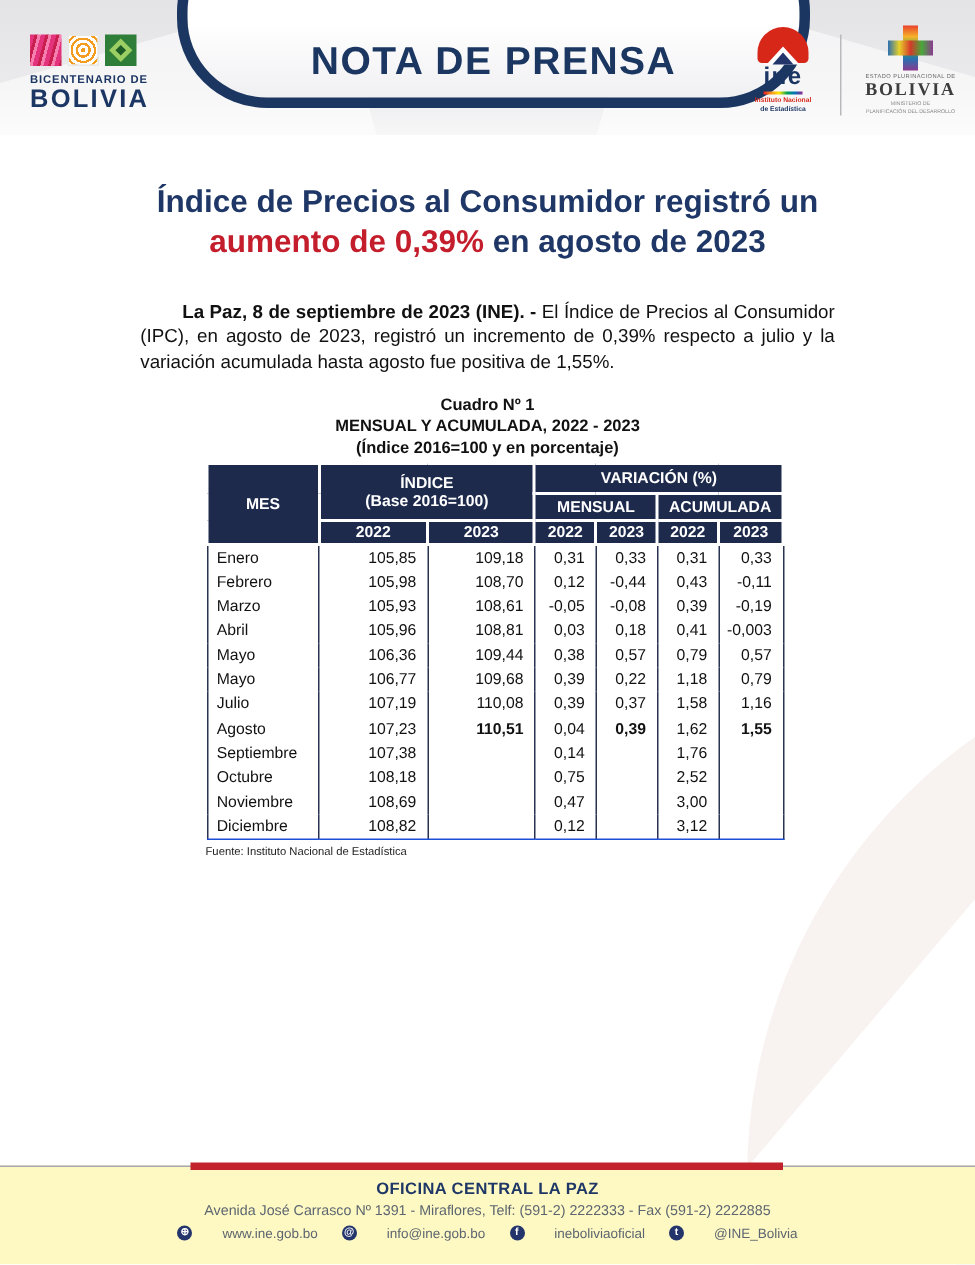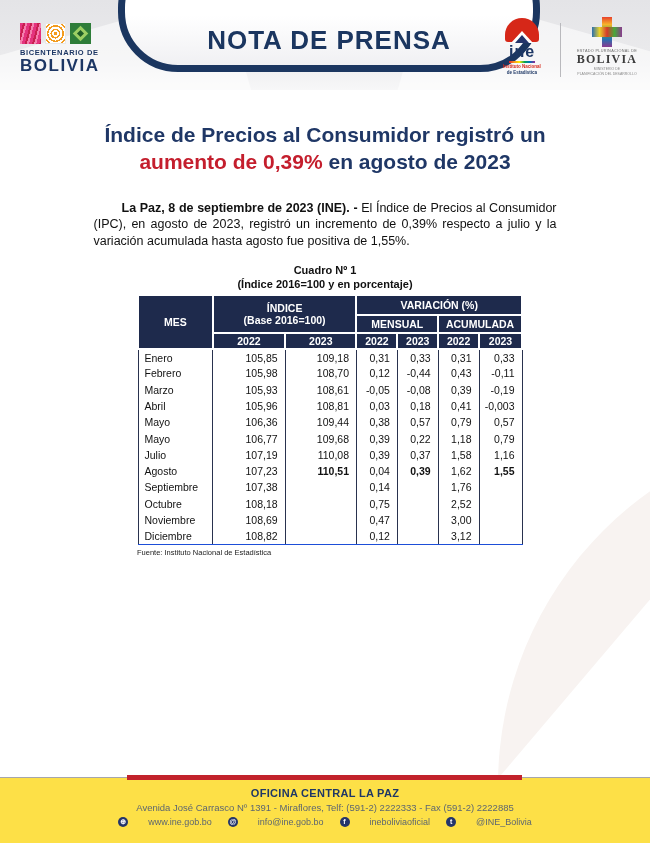--- a/index.html
+++ b/index.html
@@ -93,21 +93,21 @@
   .th-year { height:15px; }
   .ipc-table tbody td { border-left:1px solid #29324e; border-right:1px solid #29324e;
     height:16.3px; padding:0; color:#111; }
   .ipc-table tbody td.month { text-align:left; padding-left:6px; }
   .ipc-table tbody td.num { text-align:right; padding-right:7px; }
   .ipc-table tbody tr:last-child td { border-bottom:1px solid #1d4ed8; }
   .ipc-table .bold { font-weight:bold; }
   .source { margin:3px 0 0 137px; font-size:7.5px; color:#222; }
 
   
-  .footer { position:absolute; left:0; bottom:0; width:650px; height:66px; background:#fde047; z-index:5; text-align:center; }
+  .footer { position:absolute; left:0; bottom:0; width:650px; height:66px; background:#fef9c3; z-index:5; text-align:center; }
   .footer-line { position:absolute; top:0; left:0; width:650px; height:1px; background:#a6a6ac; }
   .footer-redbar { position:absolute; top:-2px; left:127px; width:395px; height:5px; background:#c2222b; }
   .footer-title { margin-top:10px; font-size:11px; font-weight:bold; color:#1f3766; letter-spacing:0.3px; }
   .footer-address { margin-top:3px; font-size:9.5px; color:#5d6670; }
   .footer-links { margin-top:4px; display:flex; justify-content:center; gap:16px; font-size:9px; color:#5d6670; align-items:center; }
   .flink { display:flex; align-items:center; gap:20px; }
   .ficon { width:10px; height:10px; border-radius:50%; background:#24356b; color:#fff;
     font-size:7px; line-height:10px; text-align:center; display:inline-block; font-weight:bold; }
 </style>
 </head>
@@ -165,20 +165,21 @@
 
     <div class="title">
       <div>Índice de Precios al Consumidor registró un</div>
       <div><span class="red">aumento de 0,39%</span><span> en agosto de 2023</span></div>
     </div>
 
     <div class="paragraph"><span class="lead">La Paz, 8 de septiembre de 2023 (INE). - </span><span>El Índice de Precios al Consumidor (IPC), en agosto de 2023, registró un incremento de 0,39% respecto a julio y la variación acumulada hasta agosto fue positiva de 1,55%.</span></div>
 
     <div class="caption">
       <div>Cuadro Nº 1</div>
+      <div>MENSUAL Y ACUMULADA, 2022 - 2023</div>
       <div>(Índice 2016=100 y en porcentaje)</div>
     </div>
 
     <table class="ipc-table">
       <thead>
         <tr>
           <th rowspan="3" style="width:75px;">MES</th>
           <th colspan="2" rowspan="2" class="th-tall" style="width:145px;">
             <div>ÍNDICE</div>
             <div>(Base 2016=100)</div>

